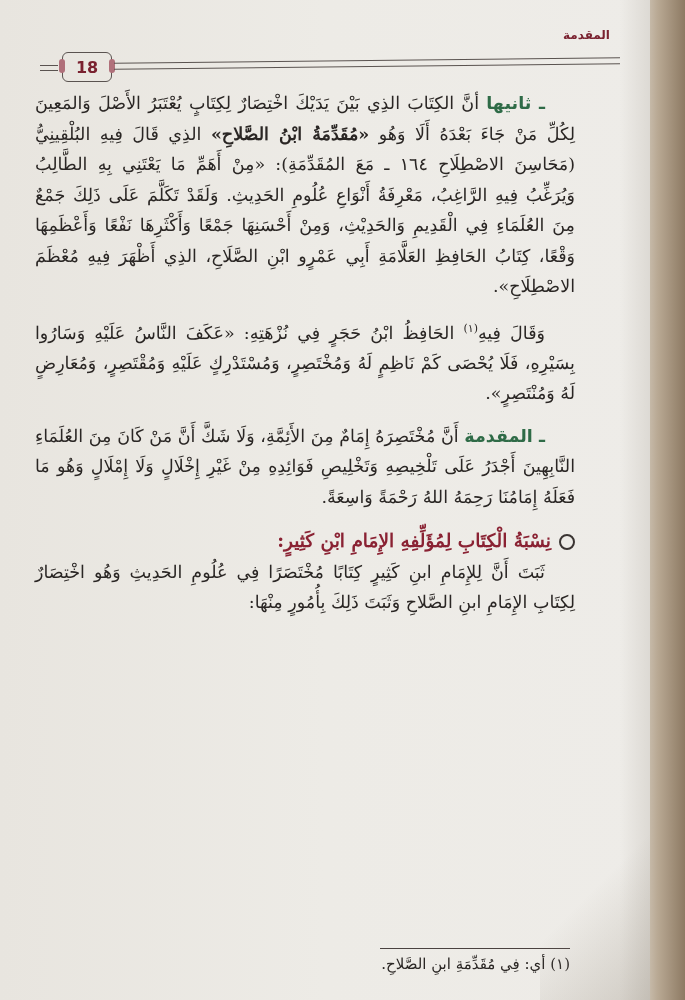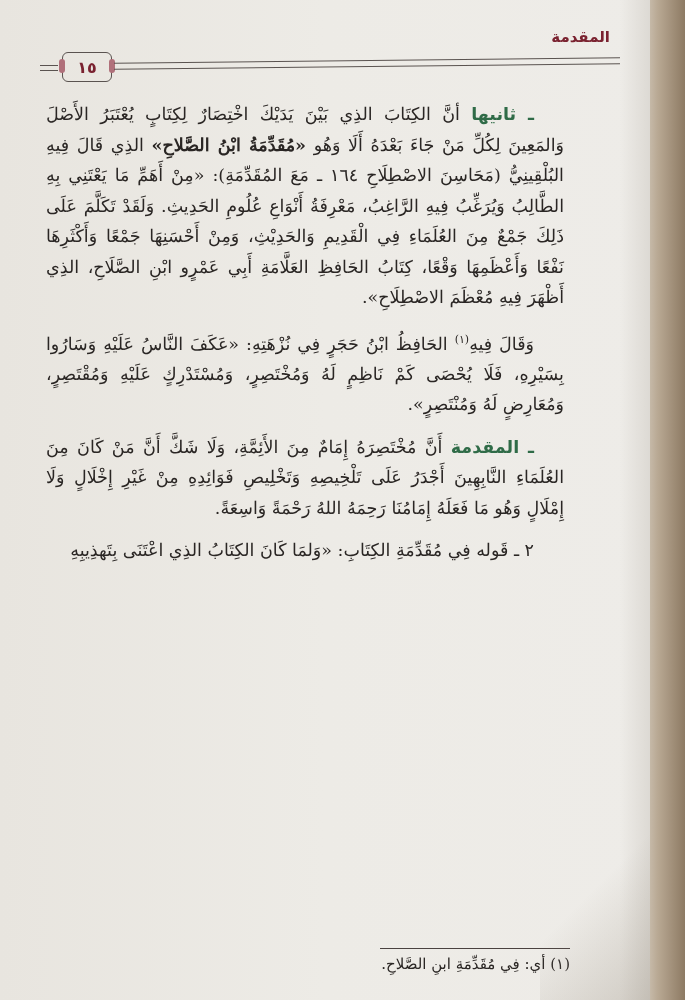--- a/index.html
+++ b/index.html
@@ -17,21 +17,21 @@
     position:absolute; right:35px; top:0; width:30px; height:1000px;
     background: linear-gradient(90deg, rgba(0,0,0,0) 0%, rgba(120,110,95,0.15) 100%);
   }
   .shadow-bottom {
     position:absolute; right:35px; bottom:0; width:110px; height:170px;
     background: linear-gradient(135deg, rgba(0,0,0,0) 40%, rgba(150,140,125,0.35) 100%);
   }
   .running-head {
     position:absolute; right:40px; top:28px;
     font-family: "DejaVu Sans", sans-serif; font-weight:bold;
-    font-size:15px; color:#7a2230;
+    font-size:12px; color:#7a2230;
   }
   .rule-wrap { position:absolute; left:40px; top:52px; width:580px; height:30px; }
   .rule-left { position:absolute; left:0; top:13px; width:18px; height:4px; border-top:1.5px solid #5a5350; border-bottom:1.5px solid #5a5350; }
   .rule-right { position:absolute; left:74px; right:0; top:8px; height:5px; border-top:1.5px solid #5a5350; border-bottom:1.5px solid #5a5350; transform:skewY(-0.6deg); }
   .page-num-box {
     position:absolute; left:22px; top:0; width:48px; height:28px;
     border:1.5px solid #5a5350; border-radius:6px;
     display:flex; align-items:center; justify-content:center;
     font-family:"DejaVu Sans", sans-serif; font-weight:bold; font-size:16px; color:#7a2230;
   }
@@ -39,21 +39,21 @@
     content:""; position:absolute; top:6px; width:6px; height:14px;
     background:#b0707a; border-radius:3px;
   }
   .page-num-box::before { left:-4px; }
   .page-num-box::after { right:-4px; }
 
   .text {
     position:absolute; right:75px; top:88px; width:540px;
     font-size:17.5px; line-height:30.5px; text-align:justify;
   }
-  .text p { margin:11px; }
+  .text p { margin:0; }
   .text p.gap { margin-top:12px; }
   .indent { text-indent:30px; }
   .green { color:#2f6b47; font-weight:bold; font-family:"DejaVu Sans", sans-serif; }
   .bold { font-weight:bold; }
   .section-head {
     margin-top:14px !important;
     color:#8a2233; font-weight:bold; font-size:18.5px;
   }
   .circle {
     display:inline-block; width:12px; height:12px; border:2px solid #3a3432;
@@ -67,41 +67,44 @@
 </style>
 </head>
 <body>
 
 <div class="page">
   <div class="running-head">المقدمة</div>
 
   <div class="rule-wrap">
     <div class="rule-left"></div>
     <div class="page-num-box">
-      <span>١٥</span>
+      <span>18</span>
     </div>
     <div class="rule-right"></div>
   </div>
 
   <div class="text">
     <p class="indent">
       <span class="green">ـ ثانيها</span><span> أنَّ الكِتَابَ الذِي بَيْنَ يَدَيْكَ اخْتِصَارٌ لِكِتَابٍ يُعْتَبَرُ الأَصْلَ وَالمَعِينَ لِكُلِّ مَنْ جَاءَ بَعْدَهُ أَلَا وَهُو </span><span class="bold">«مُقَدِّمَةُ ابْنُ الصَّلاحِ»</span><span> الذِي قَالَ فِيهِ البُلْقِينِيُّ (مَحَاسِنَ الاصْطِلَاحِ ١٦٤ ـ مَعَ المُقَدِّمَةِ): «مِنْ أَهَمِّ مَا يَعْتَنِي بِهِ الطَّالِبُ وَيُرَغِّبُ فِيهِ الرَّاغِبُ، مَعْرِفَةُ أَنْوَاعِ عُلُومِ الحَدِيثِ. وَلَقَدْ تَكَلَّمَ عَلَى ذَلِكَ جَمْعٌ مِنَ العُلَمَاءِ فِي الْقَدِيمِ وَالحَدِيْثِ، وَمِنْ أَحْسَنِهَا جَمْعًا وَأَكْثَرِهَا نَفْعًا وَأَعْظَمِهَا وَقْعًا، كِتَابُ الحَافِظِ العَلَّامَةِ أَبِي عَمْرٍو ابْنِ الصَّلَاحِ، الذِي أَظْهَرَ فِيهِ مُعْظَمَ الاصْطِلَاحِ».</span>
     </p>
 
     <p class="indent gap">
       <span>وَقَالَ فِيهِ</span><sup>(١)</sup><span> الحَافِظُ ابْنُ حَجَرٍ فِي نُزْهَتِهِ: «عَكَفَ النَّاسُ عَلَيْهِ وَسَارُوا بِسَيْرِهِ، فَلَا يُحْصَى كَمْ نَاظِمٍ لَهُ وَمُخْتَصِرٍ، وَمُسْتَدْرِكٍ عَلَيْهِ وَمُقْتَصِرٍ، وَمُعَارِضٍ لَهُ وَمُنْتَصِرٍ».</span>
     </p>
 
     <p class="indent gap">
       <span class="green">ـ المقدمة</span><span> أَنَّ مُخْتَصِرَهُ إِمَامٌ مِنَ الأَئِمَّةِ، وَلَا شَكَّ أَنَّ مَنْ كَانَ مِنَ العُلَمَاءِ النَّابِهِينَ أَجْدَرُ عَلَى تَلْخِيصِهِ وَتَخْلِيصِ فَوَائِدِهِ مِنْ غَيْرِ إِخْلَالٍ وَلَا إِمْلَالٍ وَهُو مَا فَعَلَهُ إِمَامُنَا رَحِمَهُ اللهُ رَحْمَةً وَاسِعَةً.</span>
     </p>
 
+    <p class="section-head">
+      <span class="circle"></span><span>نِسْبَةُ الْكِتَابِ لِمُؤَلِّفِهِ الإِمَامِ ابْنِ كَثِيرٍ:</span>
+    </p>
+
+    <p class="indent">ثَبَتَ أَنَّ لِلإِمَامِ ابنِ كَثِيرٍ كِتَابًا مُخْتَصَرًا فِي عُلُومِ الحَدِيثِ وَهُو اخْتِصَارٌ لِكِتَابِ الإِمَامِ ابنِ الصَّلاحِ وَثَبَتَ ذَلِكَ بِأُمُورٍ مِنْهَا:</p>
 
 
-
-    <p class="indent gap">٢ ـ قَوله فِي مُقَدِّمَةِ الكِتَابِ: «وَلمَا كَانَ الكِتَابُ الذِي اعْتَنَى بِتَهذِيبِهِ</p>
   </div>
 
   <div class="fn-rule"></div>
   <div class="footnote">(١) أي: فِي مُقَدِّمَةِ ابنِ الصَّلاحِ.</div>
 </div>
 <div class="shadow-right"></div>
 <div class="shadow-bottom"></div>
 
 </body></html>

